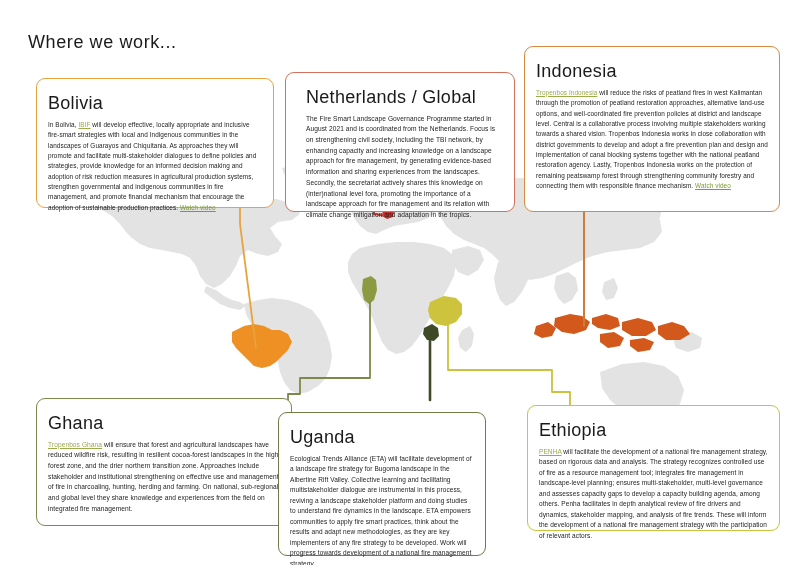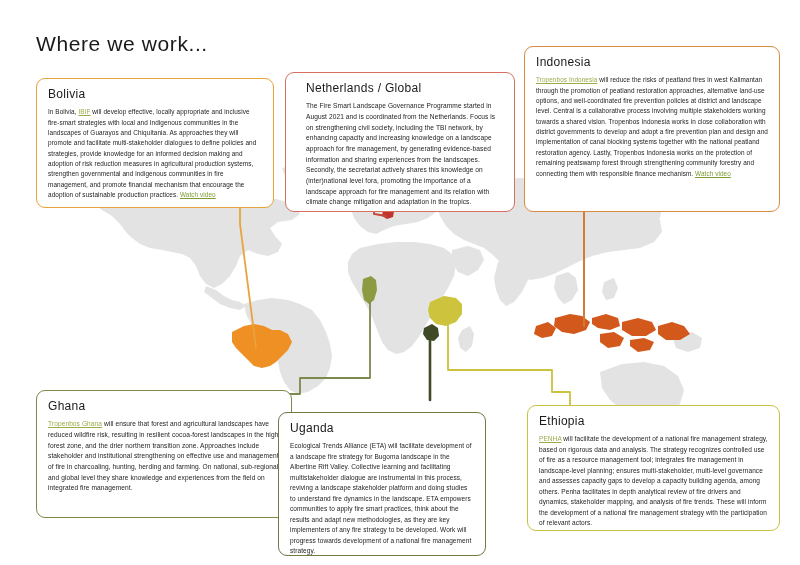--- a/index.html
+++ b/index.html
@@ -29,46 +29,46 @@
     position: absolute;
     left: 0; top: 0;
     width: 800px; height: 565px;
     z-index: 2;
     pointer-events: none;
   }
 
   
   #page-title {
     position: absolute;
-    left: 36px;
+    left: 28px;
     top: 32px;
-    font-size: 21px;
+    font-size: 18px;
     font-weight: 400;
     letter-spacing: 0.6px;
     color: #1a1a1a;
     z-index: 5;
     font-family: "Liberation Sans", sans-serif;
   }
 
   
   .panel {
     position: absolute;
     box-sizing: border-box;
     background: #ffffff;
     border: 1.4px solid #cccccc;
     border-radius: 9px;
     padding: 9px 11px 10px 11px;
     z-index: 4;
   }
   .panel-title {
-    font-size: 12px;
+    font-size: 18px;
     font-weight: 400;
     color: #1a1a1a;
     letter-spacing: 0.3px;
-    margin: 0 0 6px 0;
+    margin: 6px 0 6px 0;
     line-height: 1.1;
   }
   .panel-body {
     font-size: 6.4px;
     line-height: 1.62;
     color: #1c1c1c;
     margin: 0;
     text-align: left;
     letter-spacing: 0.08px;
   }
@@ -78,21 +78,21 @@
   }
   .lnk-green {
     text-decoration: underline;
     color: #7d9a33;
   }
 
   
   #panel-bolivia      { left: 36px;  top: 78px;  width: 238px; height: 130px; border-color: #e8a33d; }
   #panel-netherlands  { left: 285px; top: 72px;  width: 230px; height: 140px; border-color: #d4705c; padding-left: 20px; }
   #panel-indonesia    { left: 524px; top: 46px;  width: 256px; height: 166px; border-color: #d98a3f; }
-  #panel-ghana        { left: 36px;  top: 390px; width: 256px; height: 128px; border-color: #7b8a4a; }
+  #panel-ghana        { left: 36px;  top: 398px; width: 256px; height: 128px; border-color: #7b8a4a; }
   #panel-uganda       { left: 278px; top: 412px; width: 208px; height: 144px; border-color: #6f7a47; }
   #panel-ethiopia     { left: 527px; top: 405px; width: 253px; height: 126px; border-color: #c9c33f; }
 
   #panel-netherlands .panel-body { font-size: 6.6px; }
   #panel-uganda .panel-body { font-size: 6.5px; }
   #panel-ethiopia .panel-body { font-size: 6.5px; }
   #panel-ghana .panel-body { font-size: 6.6px; }
 </style>
 </head>
 <body>

